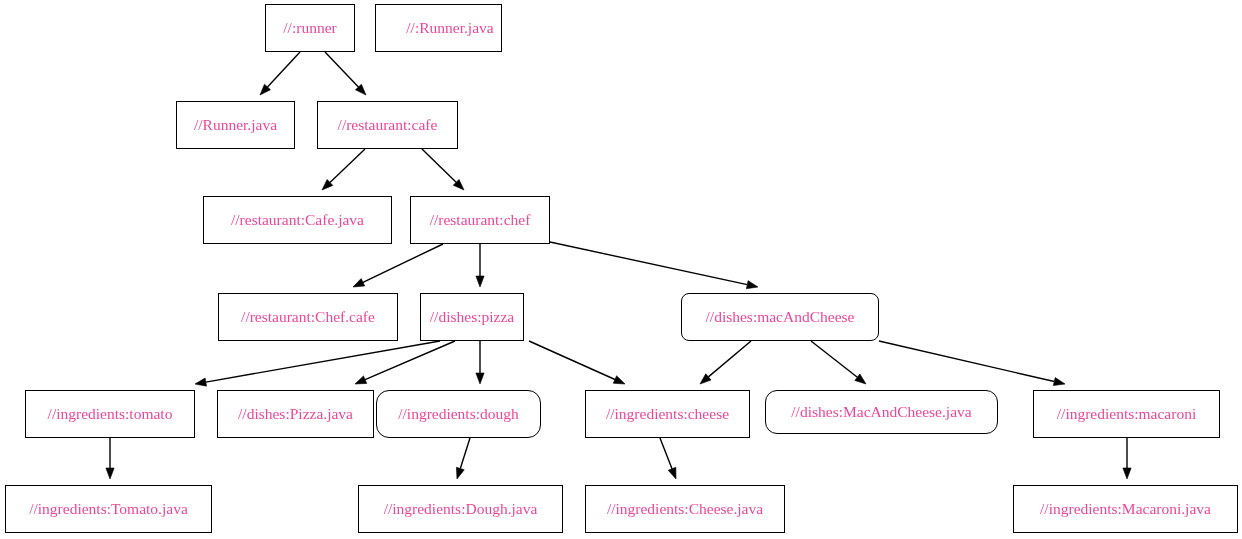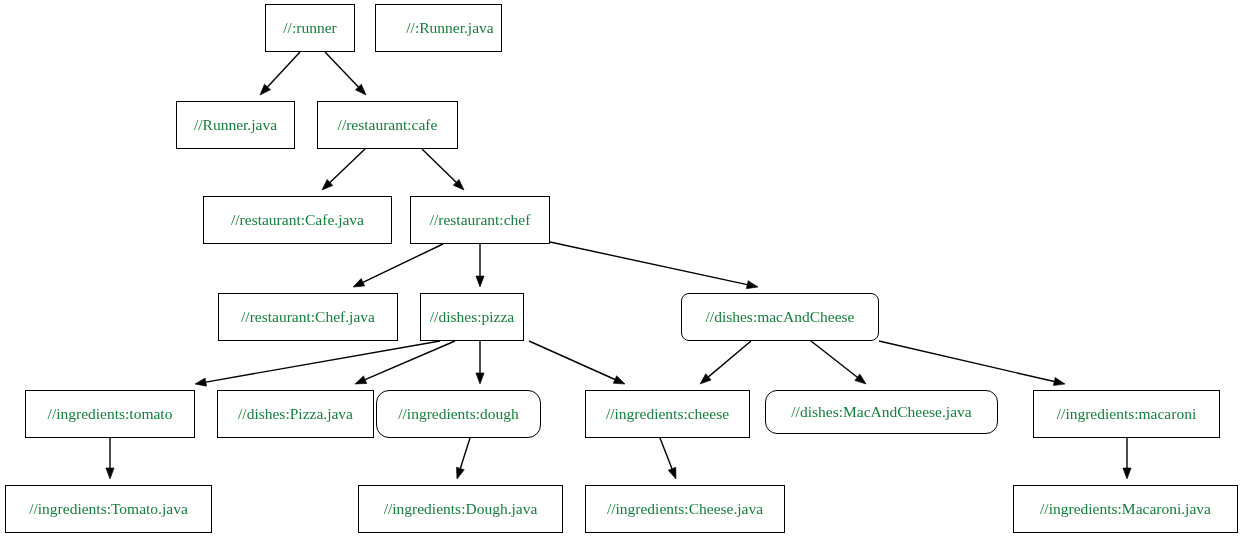--- a/index.html
+++ b/index.html
@@ -23,21 +23,21 @@
     height: 539px;
   }
   .node-box {
     position: absolute;
     box-sizing: border-box;
     border: 1px solid #000000;
     background: #ffffff;
     display: flex;
     align-items: center;
     justify-content: center;
-    color: #15803d;
+    color: #ec4899;
     font-size: 15.5px;
     line-height: 1;
     white-space: nowrap;
   }
   .node-label {
     display: block;
     padding: 0 2px;
   }
   .edge-line {
     stroke: #000000;
@@ -105,21 +105,21 @@
       <div class="node-box" style="left: 317px; top: 101px; width: 141px; height: 48px;">
         <span class="node-label">//restaurant:cafe</span>
       </div>
       <div class="node-box" style="left: 203px; top: 196px; width: 189px; height: 48px;">
         <span class="node-label">//restaurant:Cafe.java</span>
       </div>
       <div class="node-box" style="left: 410px; top: 196px; width: 140px; height: 48px;">
         <span class="node-label">//restaurant:chef</span>
       </div>
       <div class="node-box" style="left: 218px; top: 293px; width: 180px; height: 48px;">
-        <span class="node-label">//restaurant:Chef.java</span>
+        <span class="node-label">//restaurant:Chef.cafe</span>
       </div>
       <div class="node-box" style="left: 420px; top: 293px; width: 104px; height: 48px;">
         <span class="node-label">//dishes:pizza</span>
       </div>
       <div class="node-box" style="left: 681px; top: 293px; width: 198px; height: 48px; border-radius: 8px;">
         <span class="node-label">//dishes:macAndCheese</span>
       </div>
       <div class="node-box" style="left: 25px; top: 390px; width: 170px; height: 48px;">
         <span class="node-label">//ingredients:tomato</span>
       </div>

